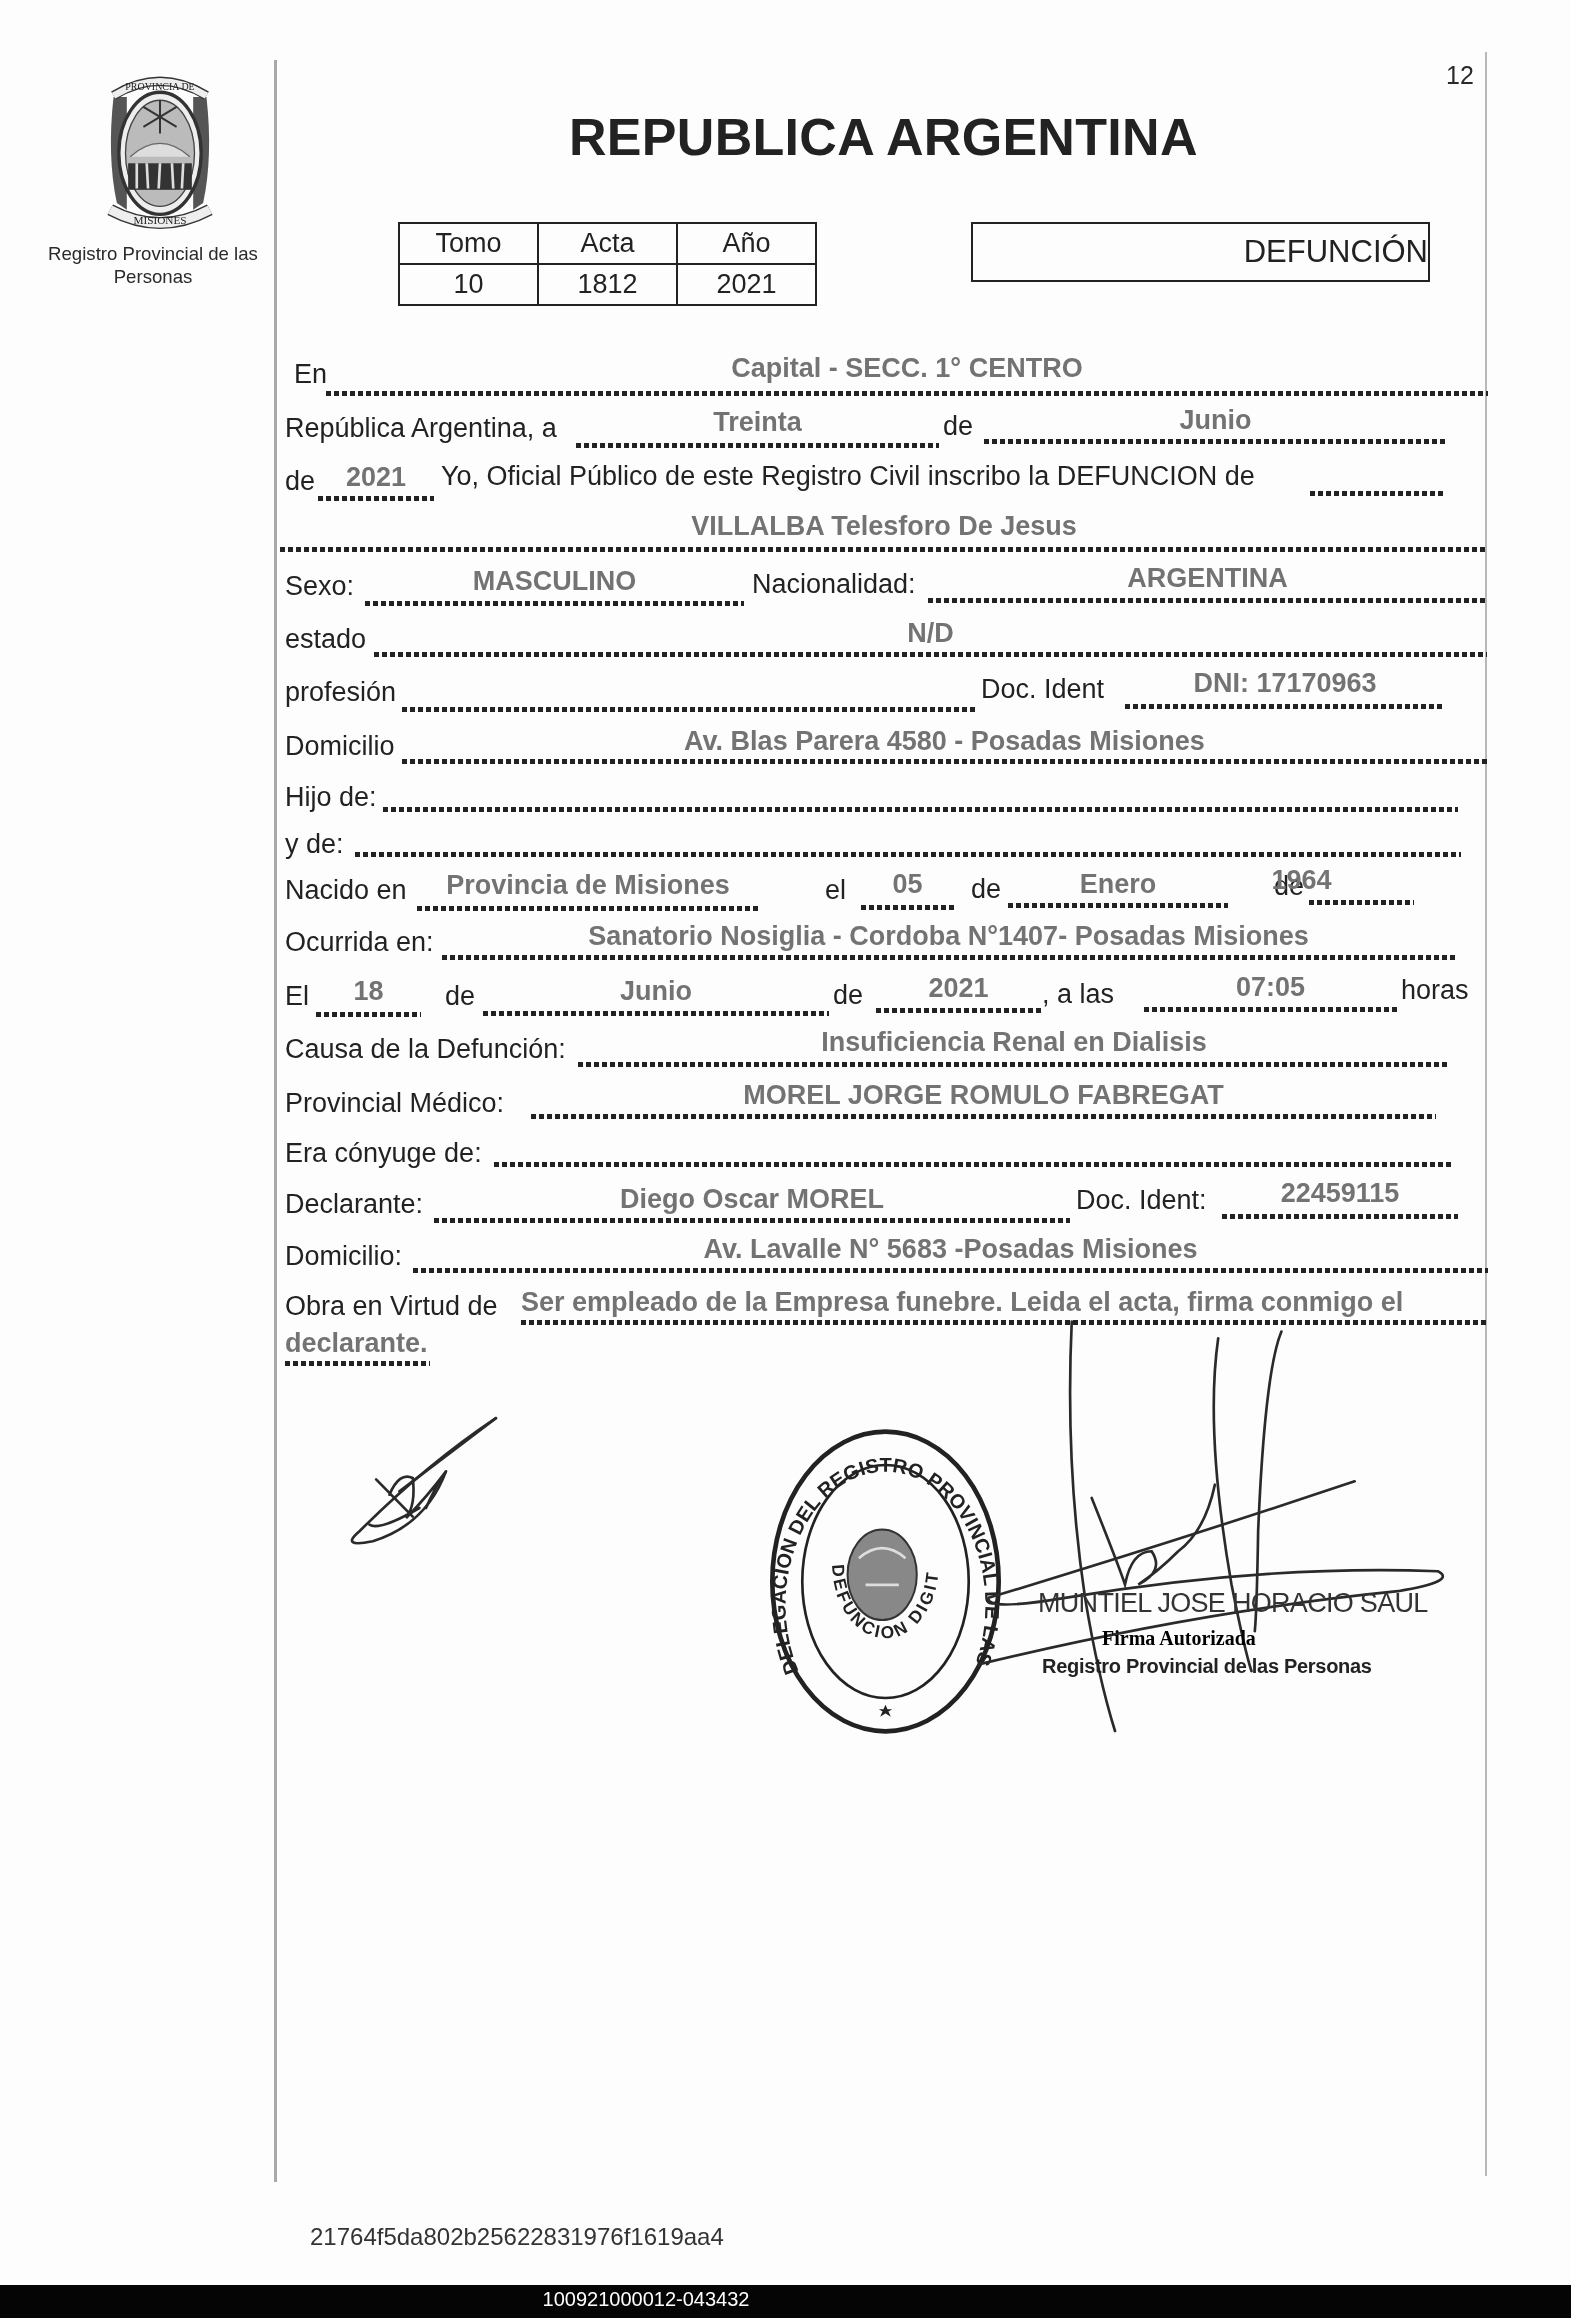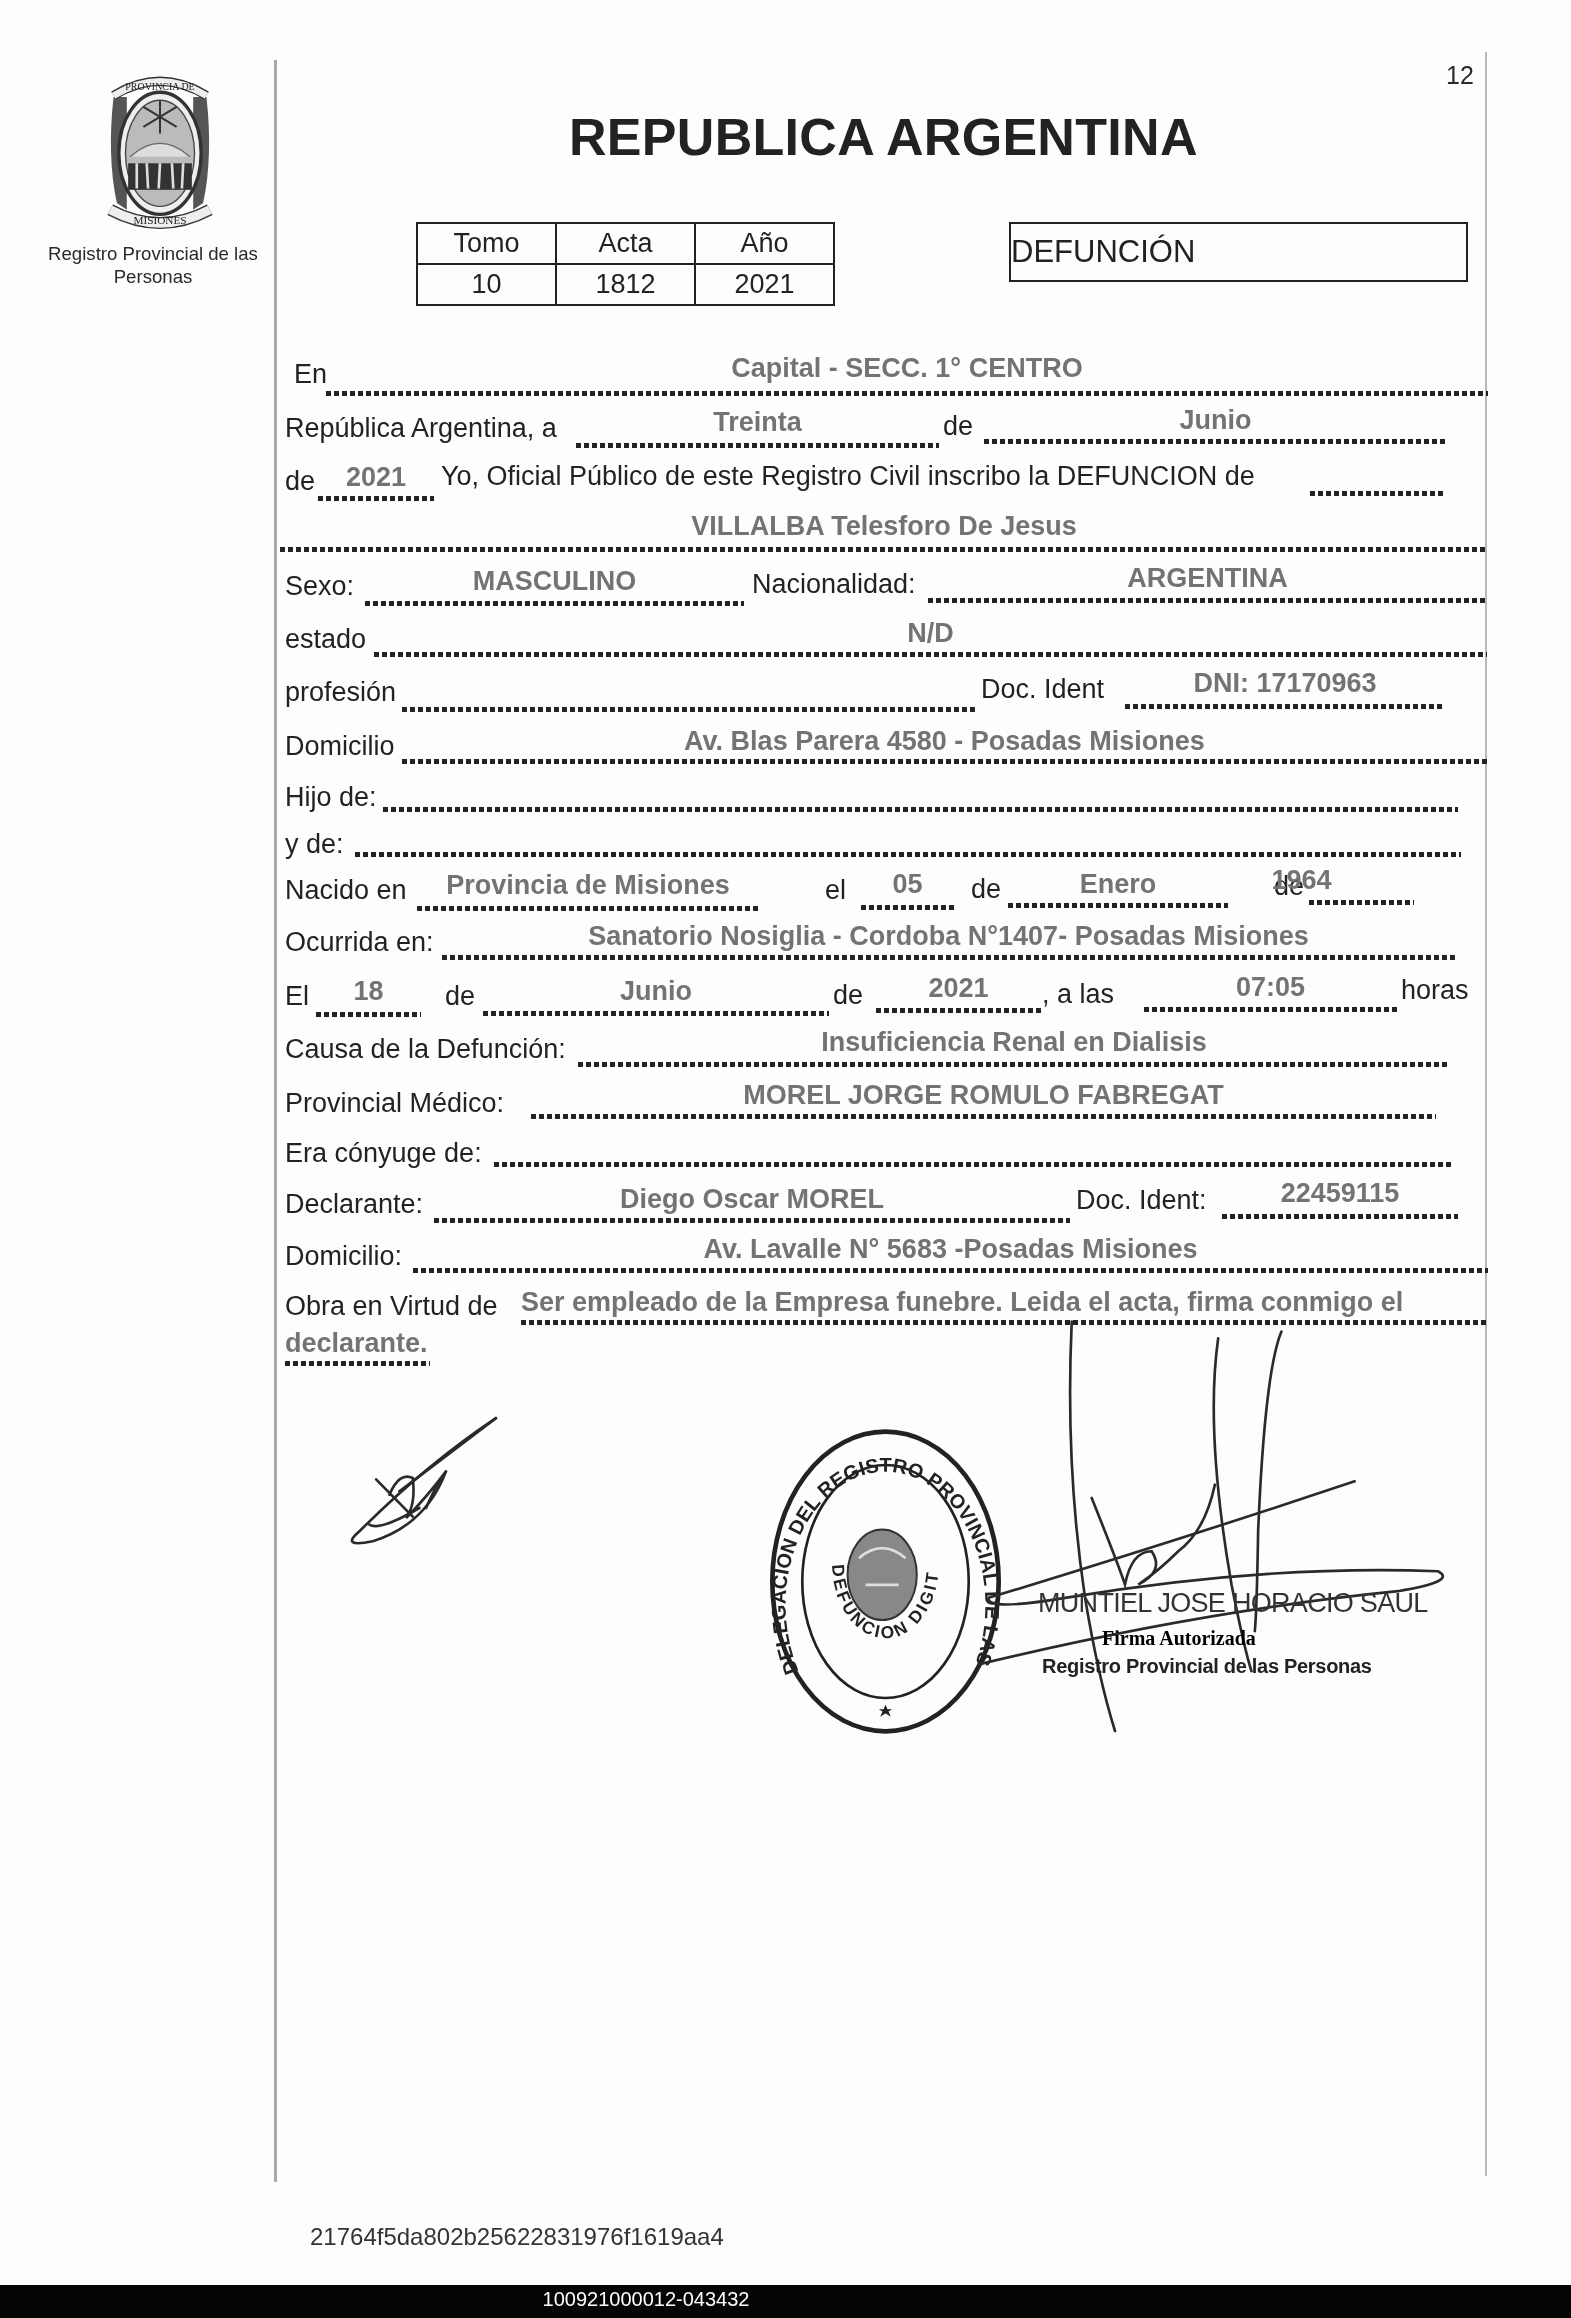--- a/index.html
+++ b/index.html
@@ -9,23 +9,23 @@
   .vline-left { left:274px; top:60px; width:2.7px; height:2122px; background:#a9a9a9; }
   .vline-right { left:1485px; top:52px; width:2px; height:2124px; background:#b8b8b8; }
   .page-num { left:1446px; top:61px; font-size:25px; color:#2a2a2a; }
 
   
   .coat { left:87px; top:70px; width:146px; height:160px; }
   .reg-sub { left:40px; top:242px; width:226px; text-align:center; font-size:18.6px; line-height:23px; color:#2a2a2a; }
 
   .title { left:569px; top:107px; font-size:52px; font-weight:bold; color:#222; letter-spacing:0.3px; white-space:nowrap; }
 
-  .acta-table { left:398px; top:222px; width:419px; height:83px; border:2px solid #222; border-collapse:collapse;margin-left:18px; }
+  .acta-table { left:398px; top:222px; width:419px; height:83px; border:2px solid #222; border-collapse:collapse; }
   .acta-table td { border:2px solid #222; text-align:center; font-size:27px; color:#222; width:33%; height:39px; padding:0; }
-  .type-box { left:971px; top:222px; width:455px; height:56px; border:2px solid #222; font-size:31px; color:#222; text-align:left; line-height:56px;margin-left:38px; }
+  .type-box { left:971px; top:222px; width:455px; height:56px; border:2px solid #222; font-size:31px; color:#222; text-align:right; line-height:56px; }
 
   
   .lbl { font-size:27px; color:#222; white-space:nowrap; }
   .val { font-size:27px; font-weight:bold; color:#737373; white-space:nowrap; text-align:center; }
   .dots { height:4.7px; background-image:repeating-linear-gradient(90deg,#222 0 4.7px,transparent 4.7px 8px); }
   .left-val { text-align:left; }
 
   .hash { left:310px; top:2223px; font-size:24px; color:#333; }
   .footer-bar { left:0; top:2285px; width:1571px; height:34px; background:#050505; }
   .footer-code { left:413px; top:2288px; width:466px; font-size:20px; color:#fff; text-align:center; }

